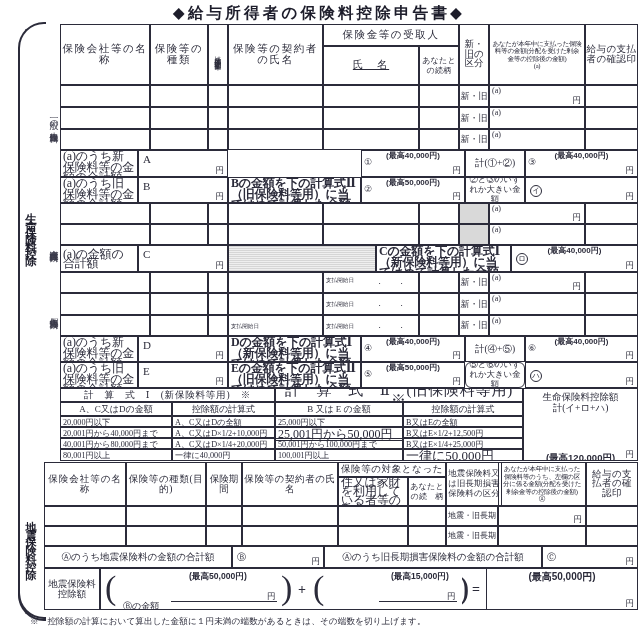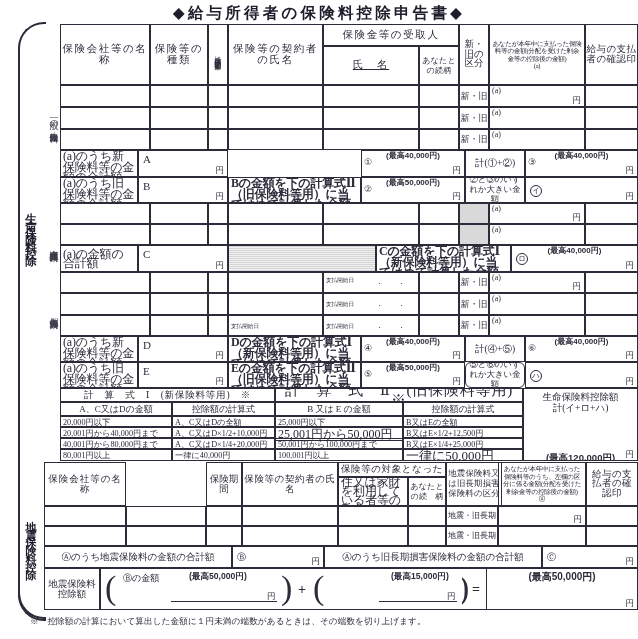--- a/index.html
+++ b/index.html
@@ -378,20 +378,21 @@
     <div style="text-align:center;margin-top:3px;font-size:9.5px;">生命保険料控除額</div>
     <div style="text-align:center;font-size:9.5px;">計(イ+ロ+ハ)</div>
     <div style="text-align:center;font-size:9.5px;font-weight:bold;font-family:'Liberation Sans',sans-serif;margin-top:40px;">(最高120,000円)</div>
     <span class="yen">円</span>
   </div>
 
   <div class="bracket2"></div>
   <div class="vlabel big" style="top:470px;height:140px;width:14px;font-size:11px;letter-spacing:8px;">地震保険料控除</div>
 
   <div class="cell hdr" style="left:44px;top:462px;width:82px;height:44px;font-size:9.5px;letter-spacing:1px;">保険会社等の名称</div>
+  <div class="cell hdr" style="left:126px;top:462px;width:80px;height:44px;font-size:9.5px;letter-spacing:0.6px;">保険等の種類(目的)</div>
   <div class="cell hdr" style="left:206px;top:462px;width:36px;height:44px;font-size:9.5px;letter-spacing:0;">保険期間</div>
   <div class="cell hdr" style="left:242px;top:462px;width:96px;height:44px;font-size:9.5px;letter-spacing:0.6px;">保険等の契約者の氏名</div>
   <div class="cell hdr" style="left:338px;top:462px;width:108px;height:15px;font-size:9.5px;letter-spacing:0.6px;">保険等の対象となった</div>
   <div class="cell pad" style="left:338px;top:477px;width:70px;height:29px;display:flex;align-items:center;">
     <span class="lbl-sm">家屋等に居住又は家財を利用している者等の氏名</span>
   </div>
   <div class="cell hdr tight" style="left:408px;top:477px;width:38px;height:29px;">あなたとの続　柄</div>
   <div class="cell hdr tight" style="left:446px;top:462px;width:56px;height:44px;font-size:8.4px;line-height:10px;">地震保険料又は旧長期損害保険料の区分</div>
   <div class="cell c2 pad" style="left:498px;top:462px;width:88px;height:44px;">
     <span class="lbl-xs">あなたが本年中に支払った保険料等のうち、左欄の区分に係る金額(分配を受けた剰余金等の控除後の金額)</span>
@@ -428,21 +429,21 @@
   </div>
   <div class="cell hdr" style="left:324px;top:546px;width:218px;height:22px;font-size:9.5px;letter-spacing:0;">Ⓐのうち旧長期損害保険料の金額の合計額</div>
   <div class="cell" style="left:542px;top:546px;width:96px;height:22px;">
     <span class="tag" style="top:5px;left:4px;font-size:9px;">Ⓒ</span>
     <span class="yen">円</span>
   </div>
 
   <div class="cell hdr" style="left:44px;top:568px;width:56px;height:42px;font-size:9.5px;letter-spacing:0;">地震保険料控除額</div>
   <div class="cell" style="left:100px;top:568px;width:362px;height:42px;border-right:none;">
     <span class="brk" style="left:4px;top:2px;">(</span>
-    <span style="position:absolute;left:22px;top:4px;font-size:9px;">Ⓑの金額</span>
+    <span style="position:absolute;left:22px;top:32px;font-size:9px;">Ⓑの金額</span>
     <span style="position:absolute;left:88px;top:2px;font-size:8.6px;font-weight:bold;font-family:'Liberation Sans',sans-serif;">(最高50,000円)</span>
     <span class="uline" style="left:70px;top:32px;width:106px;"></span>
     <span style="position:absolute;left:166px;top:22px;font-size:8.5px;">円</span>
     <span class="brk" style="left:180px;top:2px;">)</span>
     <span class="op" style="left:197px;top:16px;">+</span>
     <span class="brk" style="left:212px;top:2px;">(</span>
     <span style="position:absolute;left:290px;top:2px;font-size:8.6px;font-weight:bold;font-family:'Liberation Sans',sans-serif;">(最高15,000円)</span>
     <span class="uline" style="left:278px;top:32px;width:78px;"></span>
     <span style="position:absolute;left:346px;top:22px;font-size:8.5px;">円</span>
   </div>

